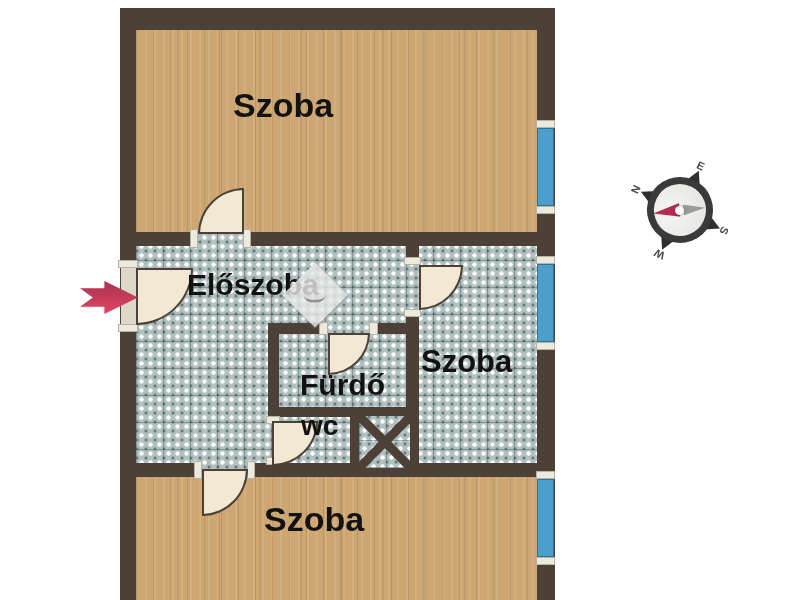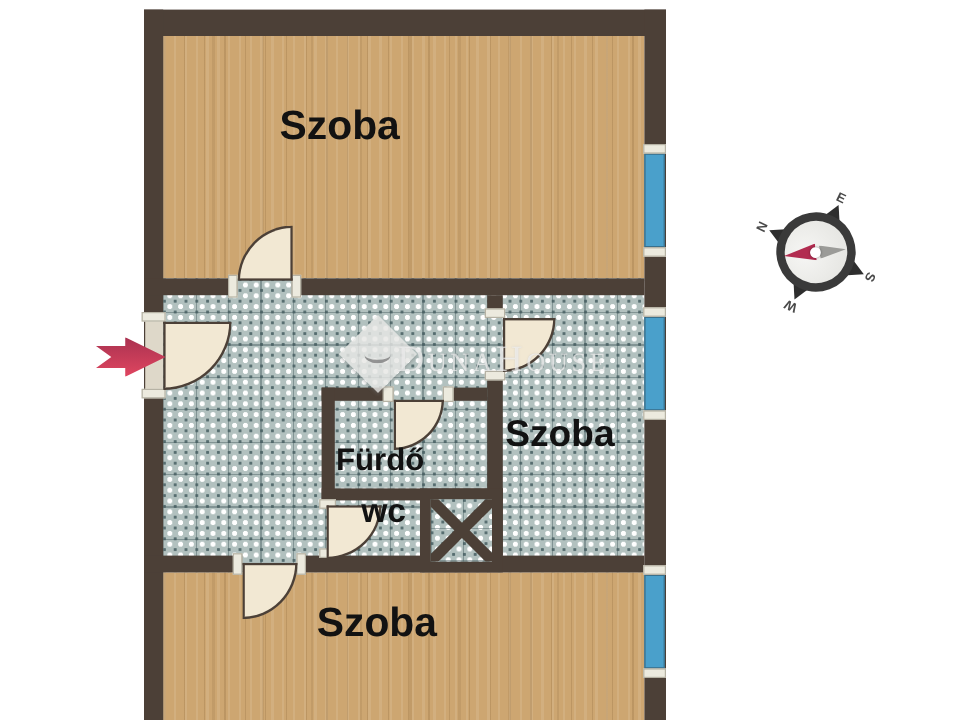--- a/index.html
+++ b/index.html
@@ -122,31 +122,31 @@
   <div class="jamb" style="left:247px;top:461px;width:8px;height:18px;"></div>
 
   <div class="door hinge-br" style="left:198px;top:188px;width:46px;height:46px;"></div>
   <div class="door hinge-tl" style="left:136px;top:268px;width:57px;height:57px;"></div>
   <div class="door hinge-tl" style="left:419px;top:265px;width:44px;height:45px;"></div>
   <div class="door hinge-tl" style="left:328px;top:333px;width:42px;height:42px;"></div>
   <div class="door hinge-tl" style="left:272px;top:421px;width:46px;height:45px;"></div>
   <div class="door hinge-tl" style="left:202px;top:469px;width:46px;height:47px;"></div>
 
   <div class="label" style="left:233px;top:86px;font-size:34px;">Szoba</div>
+  <div class="label" style="left:187px;top:268px;font-size:30px;">Előszoba</div>
   <div class="label" style="left:421px;top:344px;font-size:31px;">Szoba</div>
-  <div class="label" style="left:280px;top:368px;font-size:26px;">Fürdő</div>
+  <div class="label" style="left:300px;top:368px;font-size:30px;">Fürdő</div>
   <div class="label" style="left:301px;top:410px;font-size:28px;">wc</div>
   <div class="label" style="left:264px;top:500px;font-size:34px;">Szoba</div>
 
   <div id="entrance-arrow"></div>
 
   <div id="wm-diamond">
     <div id="wm-swoosh"></div>
   </div>
-  <div id="wm-text">DunaHouse</div>
 
   <div id="compass">
     <div id="compass-rot">
       <div class="spike" style="transform:rotate(0deg) translateY(-36px);"></div>
       <div class="spike" style="transform:rotate(90deg) translateY(-36px);"></div>
       <div class="spike" style="transform:rotate(180deg) translateY(-36px);"></div>
       <div class="spike" style="transform:rotate(270deg) translateY(-36px);"></div>
       <div id="compass-ring"></div>
       <div class="cletter" style="transform:rotate(0deg) translateY(-49px);">N</div>
       <div class="cletter" style="transform:rotate(90deg) translateY(-49px);">E</div>

